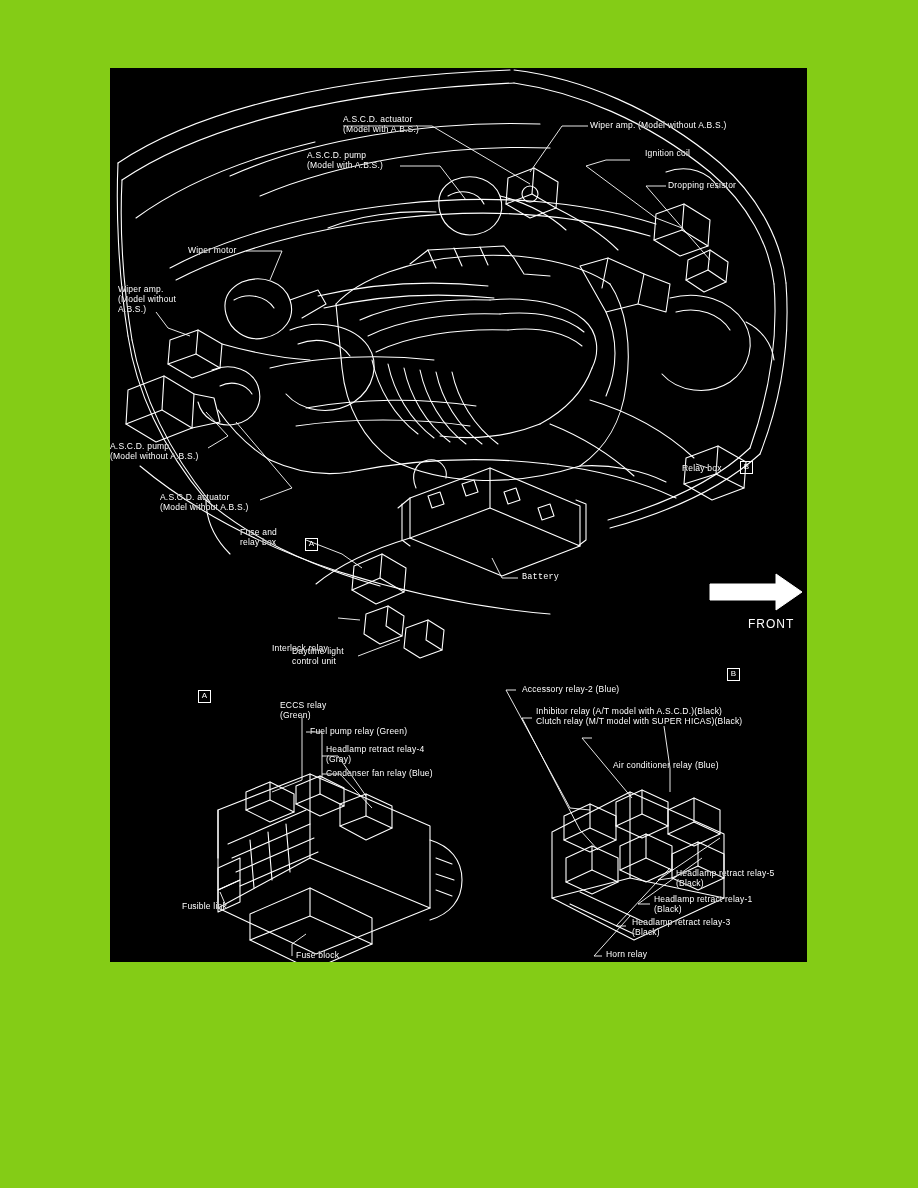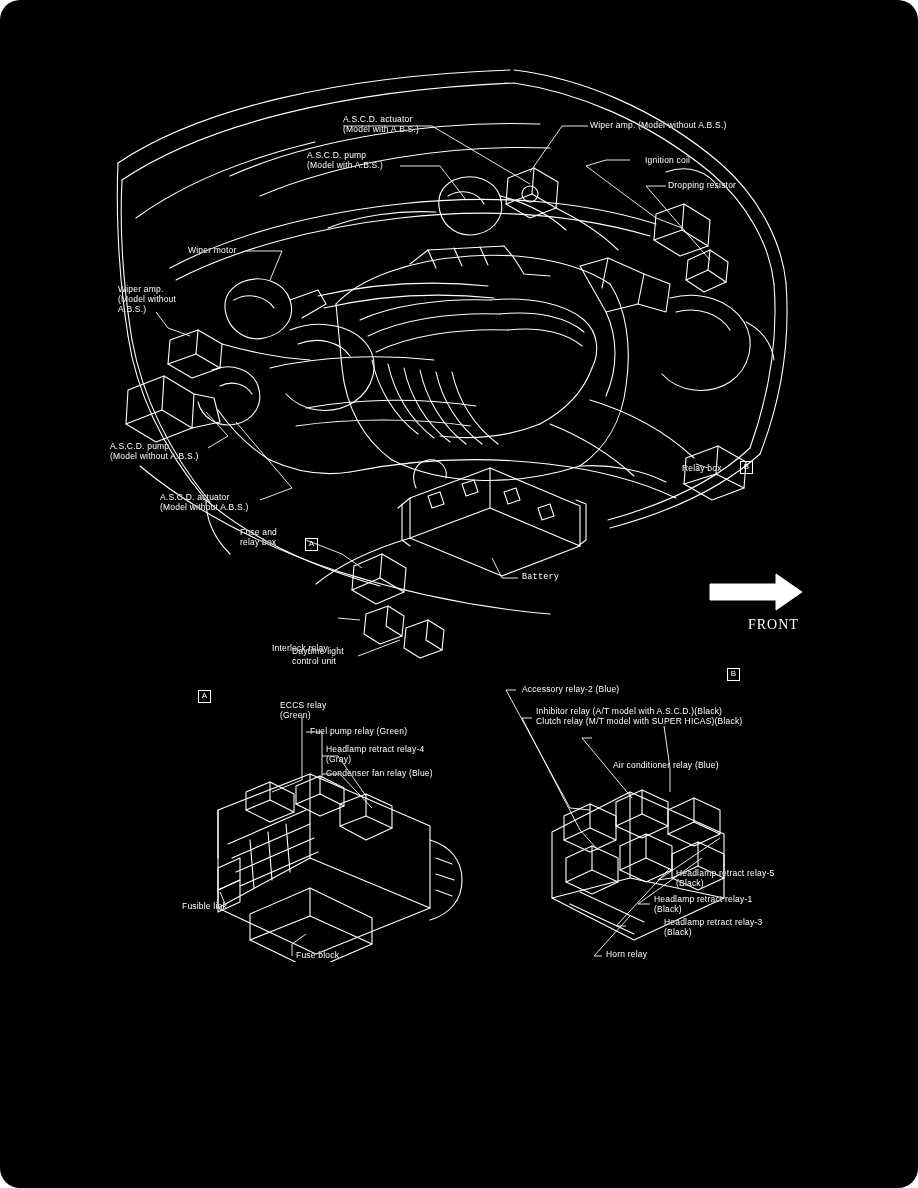--- a/index.html
+++ b/index.html
@@ -12,22 +12,21 @@
     height: 1188px;
     font-family: "Liberation Sans", sans-serif;
     position: relative;
     overflow: hidden;
   }
   #page {
     position: absolute;
     left: 0; top: 0;
     width: 918px;
     height: 1188px;
-    background: #000000;
-    border-radius: 20px;
+    background: #84cc16;
   }
   
   .plate {
     position: absolute;
     left: 110px;
     top: 68px;
     width: 697px;
     height: 894px;
     background: #000000;
     overflow: hidden;
@@ -57,23 +56,23 @@
     font-size: 8px;
     line-height: 9px;
     width: 11px;
     height: 11px;
     text-align: center;
     font-family: "Liberation Sans", sans-serif;
   }
   .frontlabel {
     position: absolute;
     color: #ffffff;
-    font-size: 14px;
+    font-size: 12px;
     letter-spacing: 1px;
-    font-family: Liberation Serif, serif;
+    font-family: Liberation Sans, sans-serif;
   }
 </style>
 </head>
 <body>
 
 <div id="page">
   <div class="plate">
 
     <svg viewBox="0 0 697 894" xmlns="http://www.w3.org/2000/svg">
       <g fill="none" stroke="#ffffff" stroke-width="1.1" stroke-linecap="round" stroke-linejoin="round">
@@ -345,21 +344,21 @@
         <path d="M492 888 L 484 888 L 520 848"></path>
         <path d="M554 658 L 560 700 L 560 724"></path>
       </g>
     </svg>
 
     <div class="lbl" style="left:233px; top:46px;">A.S.C.D. actuator
 (Model with A.B.S.)</div>
     <div class="lbl" style="left:480px; top:52px;">Wiper amp. (Model without A.B.S.)</div>
     <div class="lbl" style="left:197px; top:82px;">A.S.C.D. pump
 (Model with A.B.S.)</div>
-    <div class="lbl" style="left:522px; top:87px;padding-left:13px;">Ignition coil</div>
+    <div class="lbl" style="left:522px; top:80px;padding-left:13px;">Ignition coil</div>
     <div class="lbl" style="left:558px; top:112px;">Dropping resistor</div>
     <div class="lbl" style="left:78px; top:177px;">Wiper motor</div>
     <div class="lbl" style="left:8px; top:216px;">Wiper amp.
 (Model without
 A.B.S.)</div>
     <div class="lbl" style="left:0px; top:373px;">A.S.C.D. pump
 (Model without A.B.S.)</div>
     <div class="lbl" style="left:50px; top:424px;">A.S.C.D. actuator
 (Model without A.B.S.)</div>
     <div class="lbl" style="left:130px; top:459px;">Fuse and
@@ -387,18 +386,18 @@
     <div class="lbl" style="left:186px; top:882px;">Fuse block</div>
 
     <div class="lbl" style="left:412px; top:616px;">Accessory relay-2 (Blue)</div>
     <div class="lbl" style="left:426px; top:638px;">Inhibitor relay (A/T model with A.S.C.D.)(Black)
 Clutch relay (M/T model with SUPER HICAS)(Black)</div>
     <div class="lbl" style="left:486px; top:692px;margin-left:17px;">Air conditioner relay (Blue)</div>
     <div class="lbl" style="left:566px; top:800px;">Headlamp retract relay-5
 (Black)</div>
     <div class="lbl" style="left:544px; top:826px;">Headlamp retract relay-1
 (Black)</div>
-    <div class="lbl" style="left:522px; top:849px;margin-left:32px;">Headlamp retract relay-3
+    <div class="lbl" style="left:522px; top:849px;">Headlamp retract relay-3
 (Black)</div>
     <div class="lbl" style="left:496px; top:881px;">Horn relay</div>
 
   </div>
 </div>
 
 </body></html>

